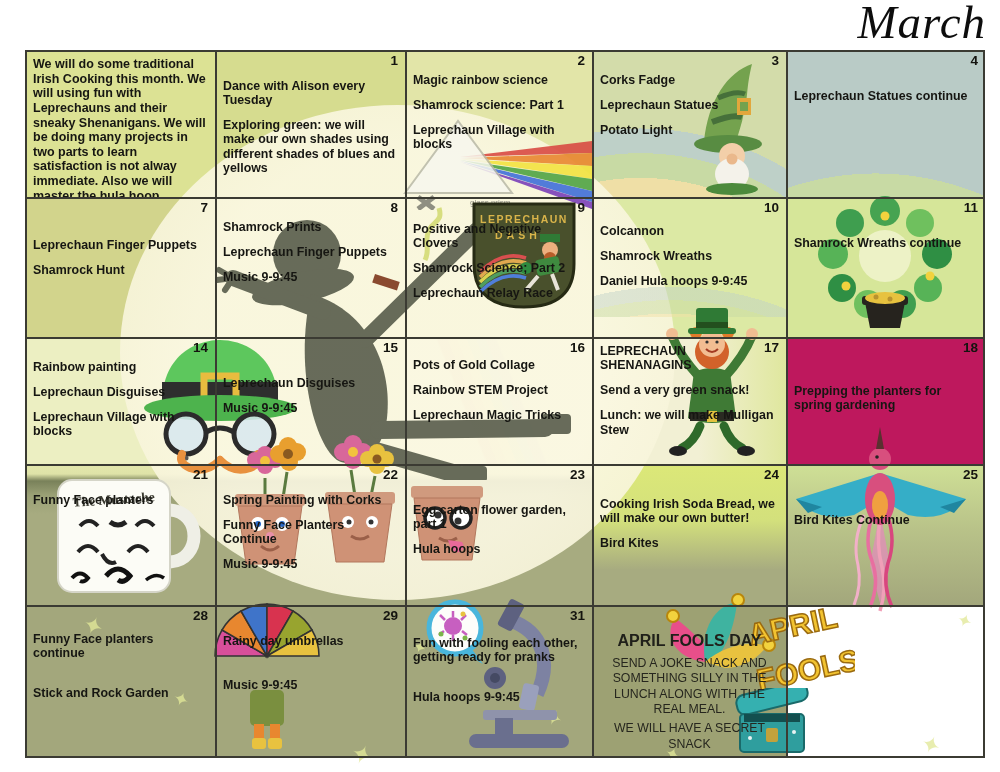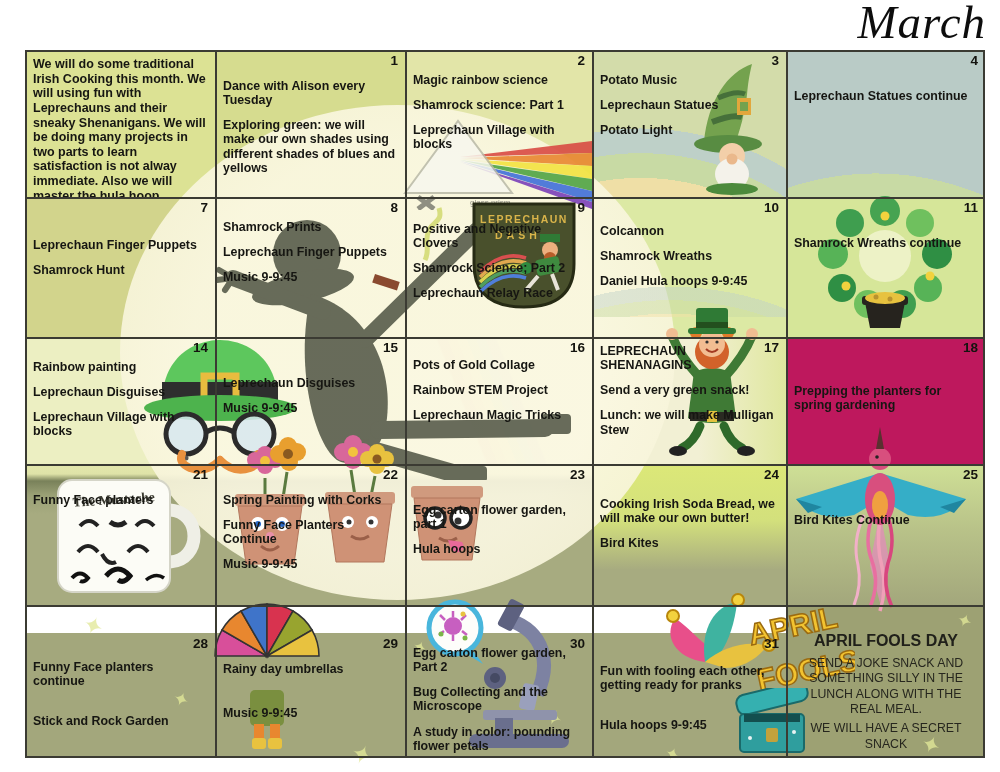--- a/index.html
+++ b/index.html
@@ -22,21 +22,21 @@
   .c3{background:radial-gradient(155% 210% at 25% 255%, #dde2a0 0 56%, #e9a795 56% 64%, #f2c79f 64% 72%, #efdfa6 72% 80%, #c8daa4 80% 88%, #bed0c8 88% 96%, #d3dcaa 96%);}
   .c4{background:radial-gradient(165% 240% at 45% 300%, #dde2a0 0 50%, #e9a795 50% 60%, #f2c79f 60% 70%, #efdfa6 70% 80%, #c8daa4 80% 90%, #b9cbc6 90% 100%);}
   .c5{background:#d2d48c;} .c6,.c7{background:#e4e6a8;}
   .c8{background:#dce9a4;} .c9{background:#d6e699;}
   .c10{background:#ecefc2;} .c11{background:#e9ecba;}
   .c12{background-color:#f3f1d6;background-image:linear-gradient(68deg, transparent 34%, rgba(225,140,130,.38) 35% 39%, rgba(240,190,130,.38) 39% 43%, rgba(242,228,150,.42) 43% 47%, rgba(175,212,160,.38) 47% 51%, rgba(150,195,215,.38) 51% 55%, rgba(185,160,205,.32) 55% 59%, transparent 60%);}
   .c13{background:linear-gradient(90deg,#f2f0d4 0 55%,#dfe79e);} .c14{background:#be185d;}
   .c15,.c16,.c17{background:linear-gradient(180deg,#e3e7ad 0,#dfe3a8 10px,#79815a 17px,#9aa075 31px,#a7ab80 50px,#a7ab80 100%);}
   .c18{background:linear-gradient(180deg,#dce878 0,#d3e07c 40%,#a7ab80 75%,#a7ab80 100%);}
   .c19{background:linear-gradient(180deg,#cfe096 0,#b9c389 45%,#a3a77c 100%);}
-  .c20,.c21,.c22,.c23{background:#a3a77c;margin-top:28px;}
+  .c20,.c21,.c22,.c23{background:#a3a77c;}
   .c24{background:#9da173;}
   
   .af-head{position:relative;z-index:5;margin:22px 2px 4px 2px;text-align:center;
         font-size:16px;font-weight:bold;color:#20201a;}
   .af-body{font-weight:normal !important;text-align:center;font-size:12.3px !important;
         line-height:1.25 !important;color:#26261e !important;margin-bottom:4px !important;}
   
   .scene{position:absolute;inset:0;z-index:2;pointer-events:none;}
   .chars{position:absolute;inset:0;z-index:3;pointer-events:none;}
   .lines{position:absolute;inset:0;z-index:4;pointer-events:none;}
@@ -68,21 +68,21 @@
         <p>Exploring green: we will make our own shades using different shades of blues and yellows</p>
       </div>
       <div class="cell c2" style="--mt:18px">
         <div class="daynum">2</div>
         <p>Magic rainbow science</p>
         <p>Shamrock science: Part 1</p>
         <p>Leprechaun Village with blocks</p>
       </div>
       <div class="cell c3" style="--mt:18px">
         <div class="daynum">3</div>
-        <p>Potato Music</p>
+        <p>Corks Fadge</p>
         <p>Leprechaun Statues</p>
         <p>Potato Light</p>
       </div>
       <div class="cell c4" style="--mt:34px">
         <div class="daynum">4</div>
         <p>Leprechaun Statues continue</p>
       </div>
 
       <div class="cell c5" style="--mt:36px">
         <div class="daynum">7</div>
@@ -167,26 +167,20 @@
 
       <div class="cell c20" style="--mt:22px">
         <div class="daynum">28</div>
         <p>Funny Face planters continue</p>
         <p style="margin-top:26px">Stick and Rock Garden</p>
       </div>
       <div class="cell c21" style="--mt:24px">
         <div class="daynum">29</div>
         <p>Rainy day umbrellas</p>
         <p style="margin-top:30px">Music 9-9:45</p>
-      </div>
-      <div class="cell c22" style="--mt:8px">
-        <div class="daynum">30</div>
-        <p>Egg carton flower garden, Part 2</p>
-        <p>Bug Collecting and the Microscope</p>
-        <p>A study in color: pounding flower petals</p>
       </div>
       <div class="cell c23" style="--mt:26px">
         <div class="daynum">31</div>
         <p>Fun with fooling each other, getting ready for pranks</p>
         <p style="margin-top:26px">Hula hoops 9-9:45</p>
       </div>
       <div class="cell c24">
         <div class="af-head">APRIL FOOLS DAY</div>
         <p class="af-body">SEND A JOKE SNACK AND SOMETHING SILLY IN THE LUNCH ALONG WITH THE REAL MEAL.</p>
         <p class="af-body">WE WILL HAVE A SECRET SNACK</p>

